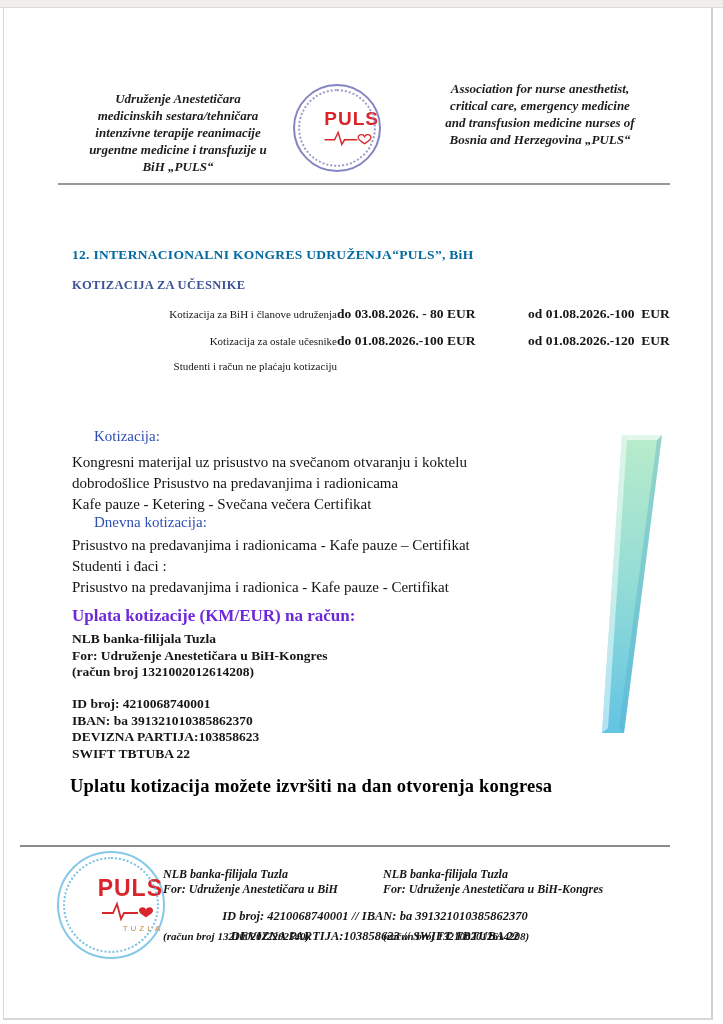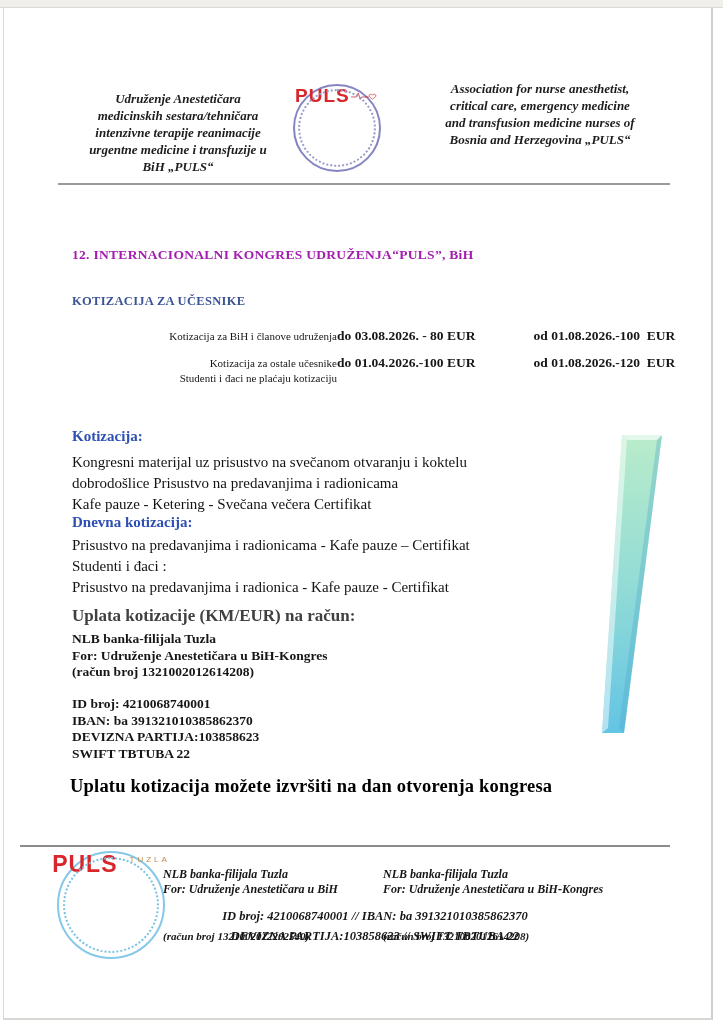--- a/index.html
+++ b/index.html
@@ -12,51 +12,51 @@
   .edge-top{left:0;top:0;width:723px;height:7px;background:#f0efec;border-bottom:1px solid #dcdad6;}
   .edge-left{left:3px;top:8px;width:1px;height:1012px;background:#d9d7d3;}
   .edge-right{left:711px;top:8px;width:2px;height:1012px;background:#d2cfcb;}
   .edge-bottom{left:3px;top:1018px;width:709px;height:2px;background:#d9d7d3;}
 
   
   .org-block{font-weight:bold;font-style:italic;font-size:13px;line-height:17px;text-align:center;white-space:pre-line;color:#1d1d1d;}
   .org-left{left:68px;top:90px;width:220px;}
   .org-right{left:412px;top:80px;width:256px;}
 
-  .logo{border-radius:50%;display:flex;align-items:flex-start;justify-content:center;background:#fff;}
+  .logo{border-radius:50%;display:flex;flex-direction:column;align-items:flex-end;justify-content:center;background:#fff;}
   .logo-top{left:293px;top:84px;width:84px;height:84px;border:2px solid #8585c2;}
   .logo-top .ring{position:absolute;inset:3px;border:2px dotted #9a9ac8;border-radius:50%;}
   .logo-word{font-family:"Liberation Sans", sans-serif;font-weight:bold;color:#d8262c;letter-spacing:1px;}
   .logo-top .logo-word{font-size:19px;line-height:19px;}
   .logo-foot{left:57px;top:851px;width:104px;height:104px;border:2px solid #85c8e8;}
   .logo-foot .ring{position:absolute;inset:4px;border:2px dotted #79c0e4;border-radius:50%;}
   .logo-foot .logo-word{font-size:23px;line-height:23px;}
   .logo-city{font-family:"Liberation Sans", sans-serif;font-size:8px;letter-spacing:3px;color:#c08a4a;margin-top:2px;margin-left:12px;}
 
   .hr-header{left:58px;top:183px;width:612px;height:2px;background:#9a9a9a;}
   .hr-footer{left:20px;top:845px;width:650px;height:2px;background:#8c8c8c;}
 
-  .doc-title{left:72px;top:247px;font-weight:bold;font-size:13.5px;letter-spacing:.3px;color:#a21caf;}
-  .doc-subtitle{left:72px;top:294px;font-weight:bold;font-size:12.5px;letter-spacing:.3px;color:#3b5396;}
+  .doc-title{left:72px;top:247px;font-weight:bold;font-size:13.5px;letter-spacing:.3px;color:#0369a1;}
+  .doc-subtitle{left:72px;top:278px;font-weight:bold;font-size:12.5px;letter-spacing:.3px;color:#3b5396;}
 
   
   .fees{left:75px;top:306px;width:606px;}
   .fee-row{display:flex;align-items:baseline;height:27px;}
   .fee-label{width:262px;font-size:11px;text-align:right;}
   .fee-early{width:191px;font-weight:bold;font-size:13.5px;white-space:pre;}
-  .fee-late{width:153px;font-weight:bold;font-size:13.5px;text-align:center;white-space:pre;margin-top:22px;}
+  .fee-late{width:153px;font-weight:bold;font-size:13.5px;text-align:left;white-space:pre;}
 
-  .sec-heading{font-weight:bold;font-size:15px;color:#2e4fb4;}
+  .sec-heading{font-weight:normal;font-size:15px;color:#2e4fb4;margin-left:22px;}
   .body-text{font-size:15px;line-height:21px;white-space:pre-line;color:#131313;}
   .kotizacija-h{left:72px;top:428px;}
   .kotizacija-b{left:72px;top:452px;width:480px;}
   .dnevna-h{left:72px;top:514px;}
   .dnevna-b{left:72px;top:535px;width:480px;}
 
-  .pay-heading{left:72px;top:606px;font-weight:bold;font-size:17px;color:#404040;}
+  .pay-heading{left:72px;top:606px;font-weight:bold;font-size:17px;color:#6d28d9;}
   .pay-details{left:72px;top:631px;font-weight:bold;font-size:13.5px;line-height:16.5px;white-space:pre-line;}
   .pay-ids{left:72px;top:696px;font-weight:bold;font-size:13.5px;line-height:16.5px;white-space:pre-line;}
 
   .notice{left:70px;top:776px;font-weight:bold;font-size:18.5px;letter-spacing:.2px;color:#000000;}
 
   .deco-bar{left:596px;top:433px;}
 
   
   .foot-col{font-weight:bold;font-style:italic;font-size:12px;line-height:15px;white-space:pre-line;}
   .foot-col1{left:163px;top:852px;width:215px;}
@@ -98,25 +98,25 @@
 <div class="abs doc-subtitle">KOTIZACIJA ZA UČESNIKE</div>
 
 <div class="abs fees">
   <div class="fee-row">
     <span class="fee-label">Kotizacija za BiH i članove udruženja</span>
     <span class="fee-early">do 03.08.2026. - 80 EUR</span>
     <span class="fee-late">od 01.08.2026.-100  EUR</span>
   </div>
   <div class="fee-row">
     <span class="fee-label">Kotizacija za ostale učesnike</span>
-    <span class="fee-early">do 01.04.2026.-100 EUR</span>
+    <span class="fee-early">do 01.08.2026.-100 EUR</span>
     <span class="fee-late">od 01.08.2026.-120  EUR</span>
   </div>
   <div class="fee-row">
-    <span class="fee-label">Studenti i đaci ne plaćaju kotizaciju</span>
+    <span class="fee-label">Studenti i račun ne plaćaju kotizaciju</span>
     <span class="fee-early"></span>
     <span class="fee-late"></span>
   </div>
 </div>
 
 <div class="abs sec-heading kotizacija-h">Kotizacija:</div>
 <div class="abs body-text kotizacija-b">Kongresni materijal uz prisustvo na svečanom otvaranju i koktelu
 dobrodošlice Prisustvo na predavanjima i radionicama
 Kafe pauze  -  Ketering  -  Svečana večera Certifikat</div>
 

